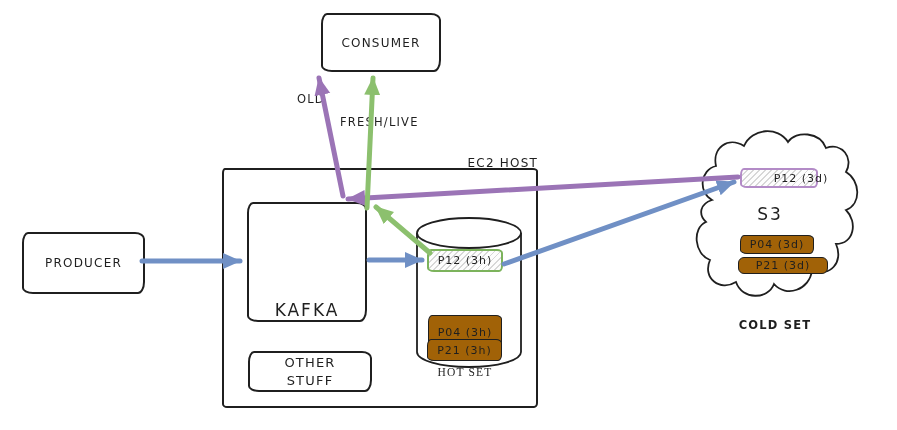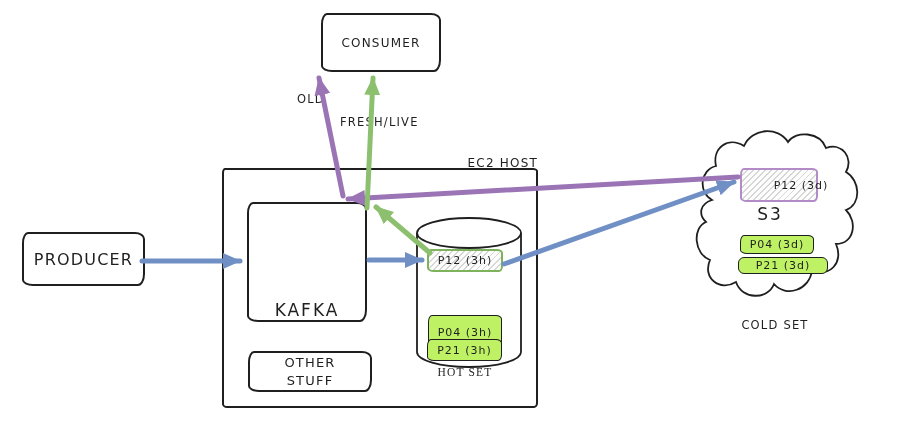--- a/index.html
+++ b/index.html
@@ -12,21 +12,21 @@
   #arrows{z-index:6;}
 
   .sketchbox{
     position:absolute;box-sizing:border-box;background:#fff;border:2px solid #1f1f1f;
     border-radius:6px 10px 7px 11px / 11px 7px 12px 6px;
     display:flex;align-items:center;justify-content:center;flex-direction:column;
     z-index:3;letter-spacing:1.2px;
   }
   .plainlabel{position:absolute;z-index:4;letter-spacing:1.2px;white-space:nowrap;}
   .seg{
-    position:absolute;box-sizing:border-box;background:#bef264;border:1.6px solid #1f1f1f;
+    position:absolute;box-sizing:border-box;background:#a16207;border:1.6px solid #1f1f1f;
     border-radius:4px 6px 4px 7px / 7px 4px 6px 4px;
     display:flex;align-items:center;justify-content:center;
     font-size:11px;letter-spacing:1px;z-index:4;white-space:nowrap;
   }
   .hatch{
     background-color:#fdfdfd;
     background-image:repeating-linear-gradient(135deg,rgba(0,0,0,0) 0 3px,#d7d7d7 3px 4.3px);
   }
   .seg.green-seg{border:2px solid #7cb35c;}
   .seg.purple-seg{border:2px solid #b38bc7;}
@@ -57,21 +57,21 @@
              C768,300 742,300 736,282
              C720,292 702,278 710,260
              C694,254 692,228 706,222
              C698,214 700,204 712,200 Z" fill="#ffffff" stroke="#1f1f1f" stroke-width="1.8"></path>
   </svg>
 
   <div class="sketchbox" style="left:288px;top:13px;width:120px;height:59px;font-size:12px;margin-left:33px;">
     <span>CONSUMER</span>
   </div>
 
-  <div class="sketchbox" style="left:22px;top:232px;width:123px;height:54px;font-size:16px;">
+  <div class="sketchbox" style="left:22px;top:232px;width:123px;height:62px;font-size:12px;">
     <span>PRODUCER</span>
   </div>
 
   <div class="sketchbox" style="left:222px;top:168px;width:316px;height:240px;border-radius:3px 5px 4px 5px/5px 3px 5px 4px;z-index:2;background:transparent;"></div>
   <div class="plainlabel" style="left:440px;top:156px;width:98px;text-align:right;font-size:12px;">EC2 HOST</div>
 
   <div class="sketchbox big" style="left:247px;top:202px;width:120px;height:120px;">
     <span>KAFKA</span>
   </div>
 
@@ -84,31 +84,31 @@
     <span>P12 (3h)</span>
   </div>
   <div class="seg" style="left:428px;top:315px;width:74px;height:34px;">
     <span>P04 (3h)</span>
   </div>
   <div class="seg" style="left:427px;top:339px;width:75px;height:22px;">
     <span>P21 (3h)</span>
   </div>
   <div class="plainlabel" style="left:413px;top:366px;width:104px;text-align:center;font-size:11.5px;font-family:Liberation Serif, serif;">HOT SET</div>
 
-  <div class="seg purple-seg hatch" style="left:740px;top:168px;width:78px;height:34px;padding-left:44px;">
+  <div class="seg purple-seg hatch" style="left:740px;top:168px;width:78px;height:20px;padding-left:44px;">
     <span>P12 (3d)</span>
   </div>
   <div class="plainlabel" style="left:730px;top:204px;width:80px;text-align:center;font-size:17px;letter-spacing:2px;">S3</div>
   <div class="seg" style="left:740px;top:235px;width:74px;height:19px;">
     <span>P04 (3d)</span>
   </div>
   <div class="seg" style="left:738px;top:257px;width:90px;height:17px;border-radius:6px;">
     <span>P21 (3d)</span>
   </div>
-  <div class="plainlabel" style="left:725px;top:318px;width:100px;text-align:center;font-size:11.5px;">COLD SET</div>
+  <div class="plainlabel" style="left:725px;top:318px;width:100px;text-align:center;font-size:11.5px;font-weight:bold;">COLD SET</div>
 
   <div class="plainlabel" style="left:297px;top:92px;font-size:11.5px;">OLD</div>
   <div class="plainlabel" style="left:340px;top:115px;font-size:11.5px;">FRESH/LIVE</div>
 
   <svg id="arrows" class="layer" viewBox="0 0 897 430">
     <defs>
       <marker id="ah-blue" markerWidth="4" markerHeight="3.4" refX="3.4" refY="1.6" orient="auto" markerUnits="strokeWidth">
         <path d="M0,0 L3.6,1.6 L0,3.2 Z" fill="#7090c5"></path>
       </marker>
       <marker id="ah-purple" markerWidth="4" markerHeight="3.4" refX="3.4" refY="1.6" orient="auto" markerUnits="strokeWidth">

